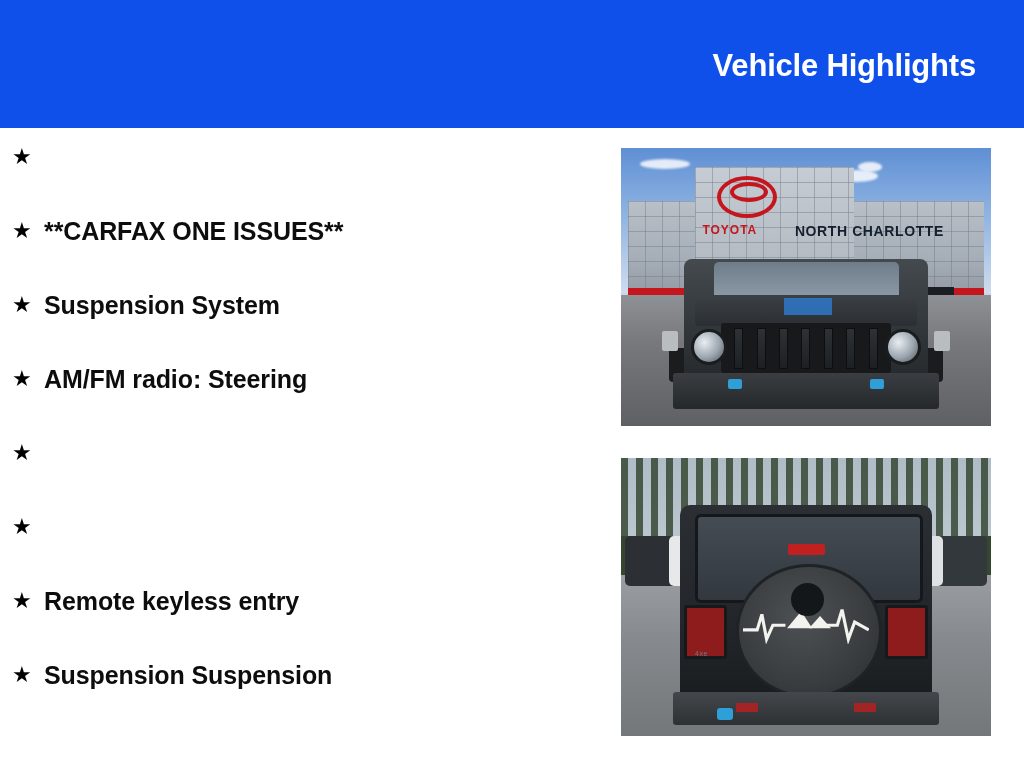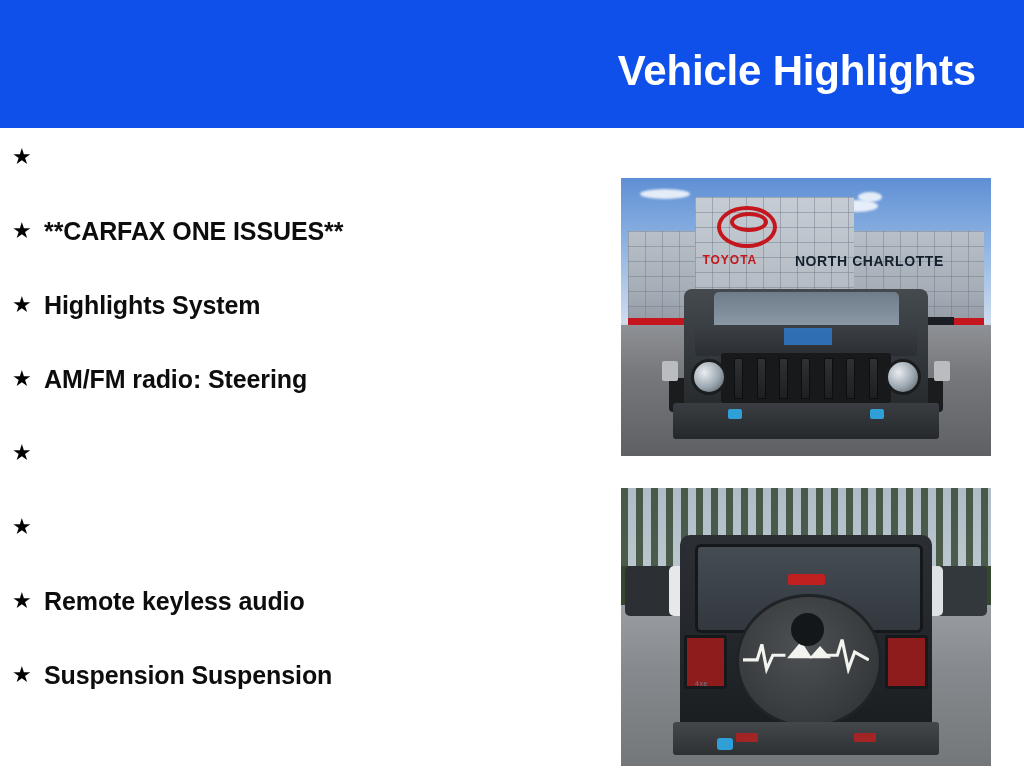--- a/index.html
+++ b/index.html
@@ -22,21 +22,21 @@
     top: 0;
     width: 1024px;
     height: 128px;
     background: #1050ea;
     box-sizing: border-box;
   }
   #page-title {
     position: absolute;
     right: 48px;
     top: 50px;
-    font-size: 42px;
+    font-size: 31px;
     font-weight: bold;
     color: #ffffff;
     letter-spacing: -0.2px;
     white-space: nowrap;
     line-height: 1;
   }
 
   
   #content-area {
     position: absolute;
@@ -80,21 +80,20 @@
     max-width: 455px;
     letter-spacing: -0.1px;
   }
 
   
   #photo-column {
     position: absolute;
     left: 621px;
     top: 20px;
     width: 370px;
-    margin-top: 30px;
   }
   .vehicle-photo {
     position: relative;
     width: 370px;
     height: 278px;
     overflow: hidden;
     background: #cfd6e2;
     margin-bottom: 32px;
   }
   .vehicle-photo:last-child { margin-bottom: 0; }
@@ -314,39 +313,39 @@
       <span class="bullet-star">★</span>
     </div>
 
     <div class="highlight-item">
       <span class="bullet-star">★</span>
       <span class="highlight-text">**CARFAX ONE ISSUES**</span>
     </div>
 
     <div class="highlight-item">
       <span class="bullet-star">★</span>
-      <span class="highlight-text">Highlights System</span>
+      <span class="highlight-text">Suspension System</span>
     </div>
 
     <div class="highlight-item">
       <span class="bullet-star">★</span>
       <span class="highlight-text">AM/FM radio: Steering</span>
     </div>
 
     <div class="highlight-item">
       <span class="bullet-star">★</span>
     </div>
 
     <div class="highlight-item">
       <span class="bullet-star">★</span>
     </div>
 
     <div class="highlight-item">
       <span class="bullet-star">★</span>
-      <span class="highlight-text">Remote keyless audio</span>
+      <span class="highlight-text">Remote keyless entry</span>
     </div>
 
     <div class="highlight-item">
       <span class="bullet-star">★</span>
       <span class="highlight-text">Suspension Suspension</span>
     </div>
 
   </div>
 
   <div id="photo-column">

